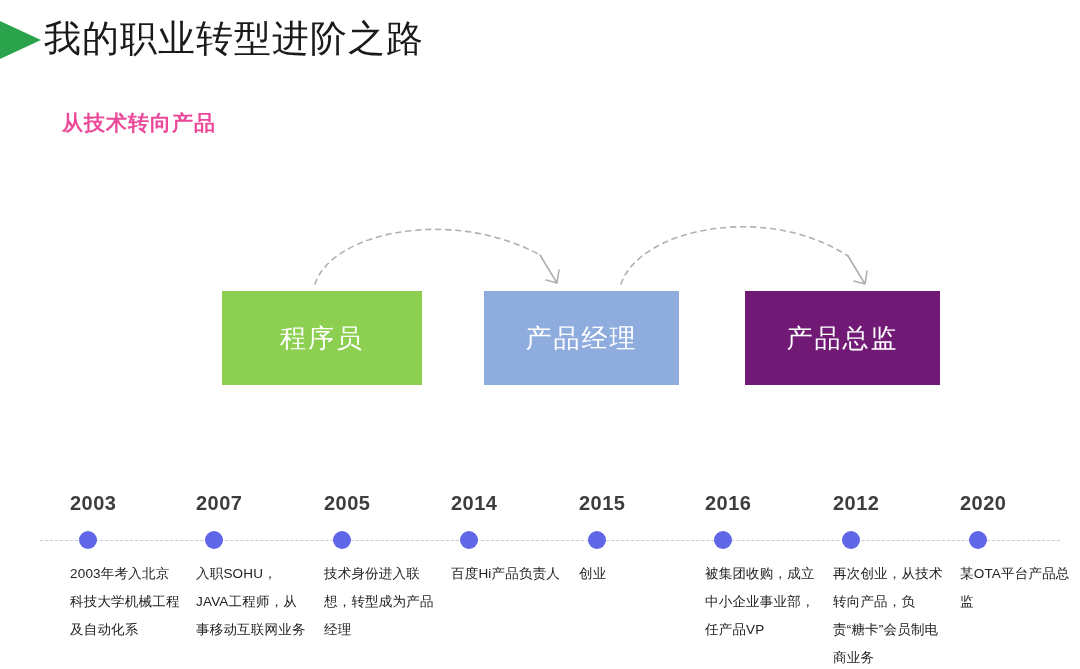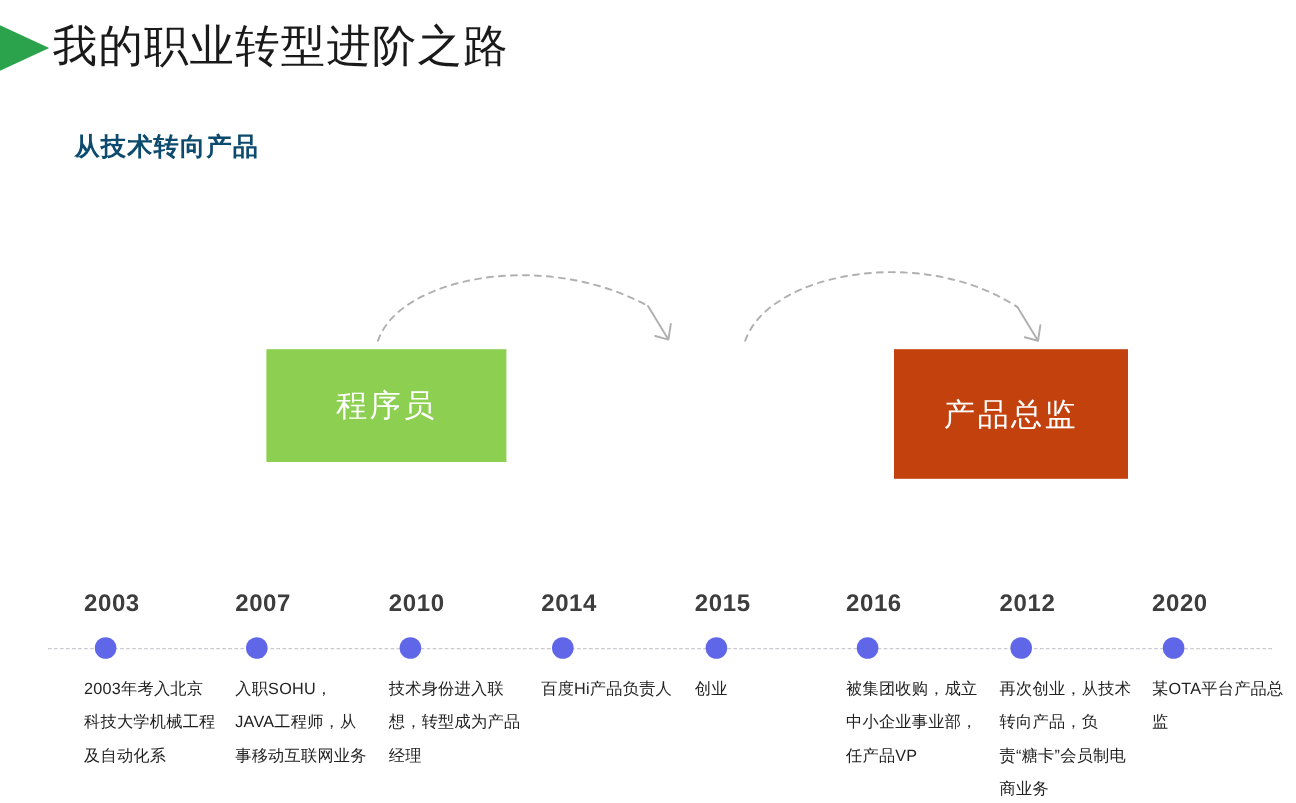--- a/index.html
+++ b/index.html
@@ -40,21 +40,21 @@
     letter-spacing: 1px;
     white-space: nowrap;
   }
   #page-subtitle {
     position: absolute;
     left: 62px;
     top: 108px;
     font-size: 21px;
     line-height: 30px;
     font-weight: bold;
-    color: #0c4a6e;
+    color: #ec4899;
     letter-spacing: 1px;
     white-space: nowrap;
   }
 
   
   #stage-layer {
     position: absolute;
     left: 0;
     top: 0;
     width: 1080px;
@@ -65,21 +65,21 @@
     position: absolute;
     display: flex;
     align-items: center;
     justify-content: center;
     color: #ffffff;
     font-size: 26px;
     letter-spacing: 2px;
   }
   #stage-box-0 { left: 190px; top: 291px; width: 200px; height: 94px; background: #8CCF51; }
   #stage-box-1 { left: 452px; top: 291px; width: 195px; height: 94px; background: #8FACDF; }
-  #stage-box-2 { left: 713px; top: 291px; width: 195px; height: 108px; background: #c2410c; }
+  #stage-box-2 { left: 713px; top: 291px; width: 195px; height: 94px; background: #701a75; }
 
   
   #arrow-svg {
     position: absolute;
     left: 0;
     top: 0;
     width: 1080px;
     height: 420px;
     pointer-events: none;
   }
@@ -158,20 +158,23 @@
         <path d="M 589 284 C 608 228 735 203 816 256"></path>
       </g>
       <g fill="none" stroke="#b0b0b0" stroke-width="1.6" stroke-linecap="round" stroke-linejoin="round">
         <path d="M 816 256 L 833 284 L 822 281 M 833 284 L 835 271"></path>
       </g>
     </svg>
 
     <div class="stage-box" id="stage-box-0">
       <span>程序员</span>
     </div>
+    <div class="stage-box" id="stage-box-1">
+      <span>产品经理</span>
+    </div>
     <div class="stage-box" id="stage-box-2">
       <span>产品总监</span>
     </div>
   </div>
 
   <div id="timeline">
     <div id="timeline-axis"></div>
 
     <div class="tl-item" style="left:70px">
       <div class="tl-year">2003</div>
@@ -179,21 +182,21 @@
       <div class="tl-desc">2003年考入北京科技大学机械工程及自动化系</div>
     </div>
 
     <div class="tl-item" style="left:196px">
       <div class="tl-year">2007</div>
       <div class="tl-dot"></div>
       <div class="tl-desc">入职SOHU，JAVA工程师，从事移动互联网业务</div>
     </div>
 
     <div class="tl-item" style="left:324px">
-      <div class="tl-year">2010</div>
+      <div class="tl-year">2005</div>
       <div class="tl-dot"></div>
       <div class="tl-desc">技术身份进入联想，转型成为产品经理</div>
     </div>
 
     <div class="tl-item" style="left:451px">
       <div class="tl-year">2014</div>
       <div class="tl-dot"></div>
       <div class="tl-desc">百度Hi产品负责人</div>
     </div>
 

